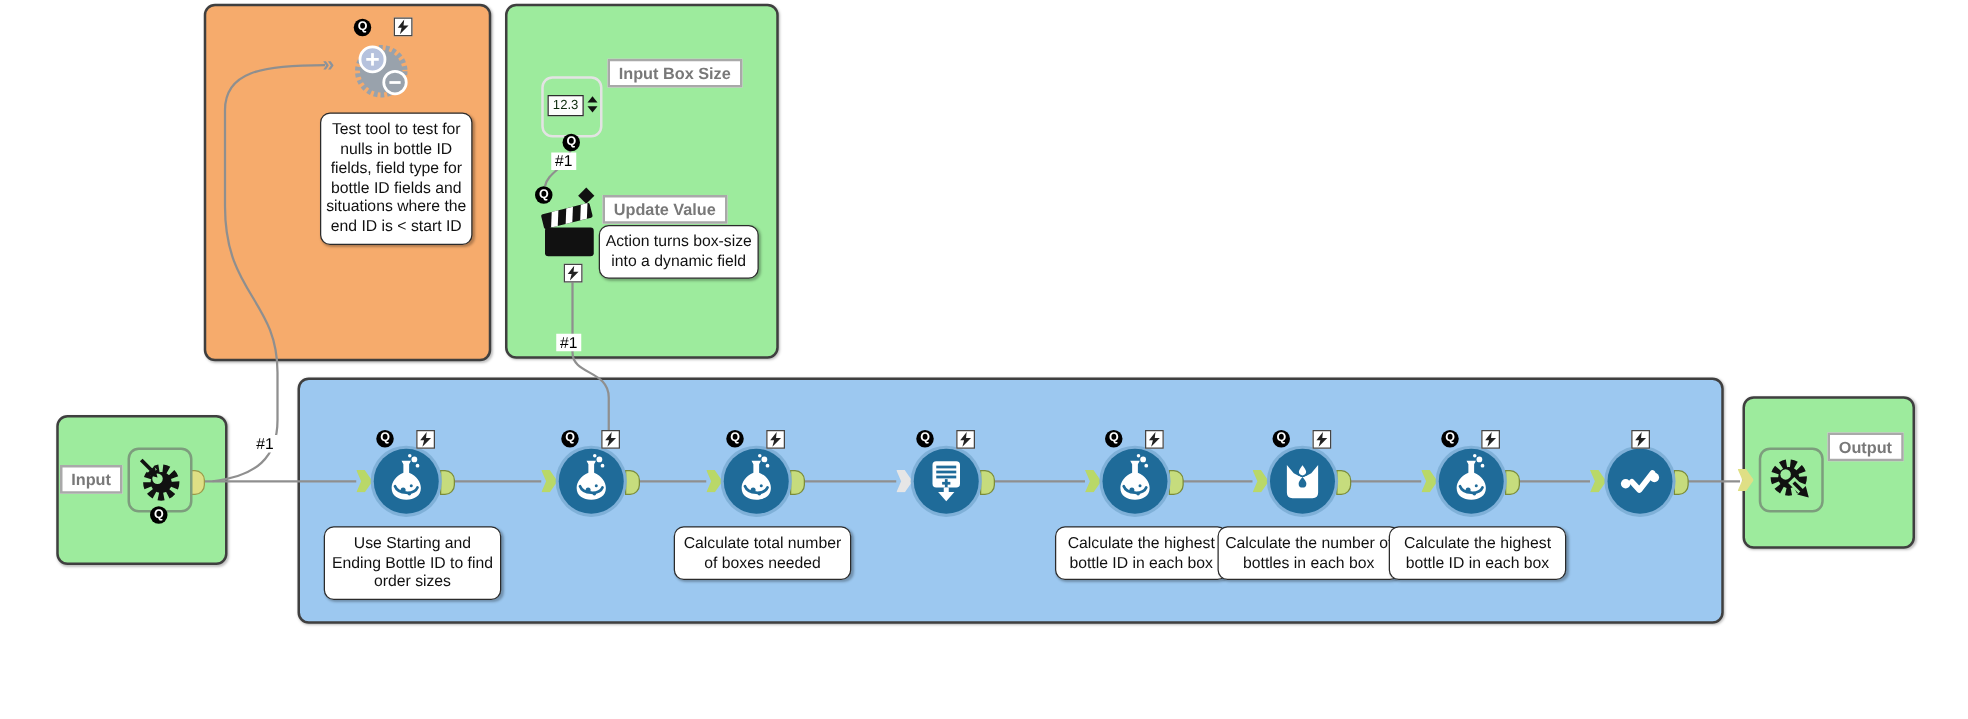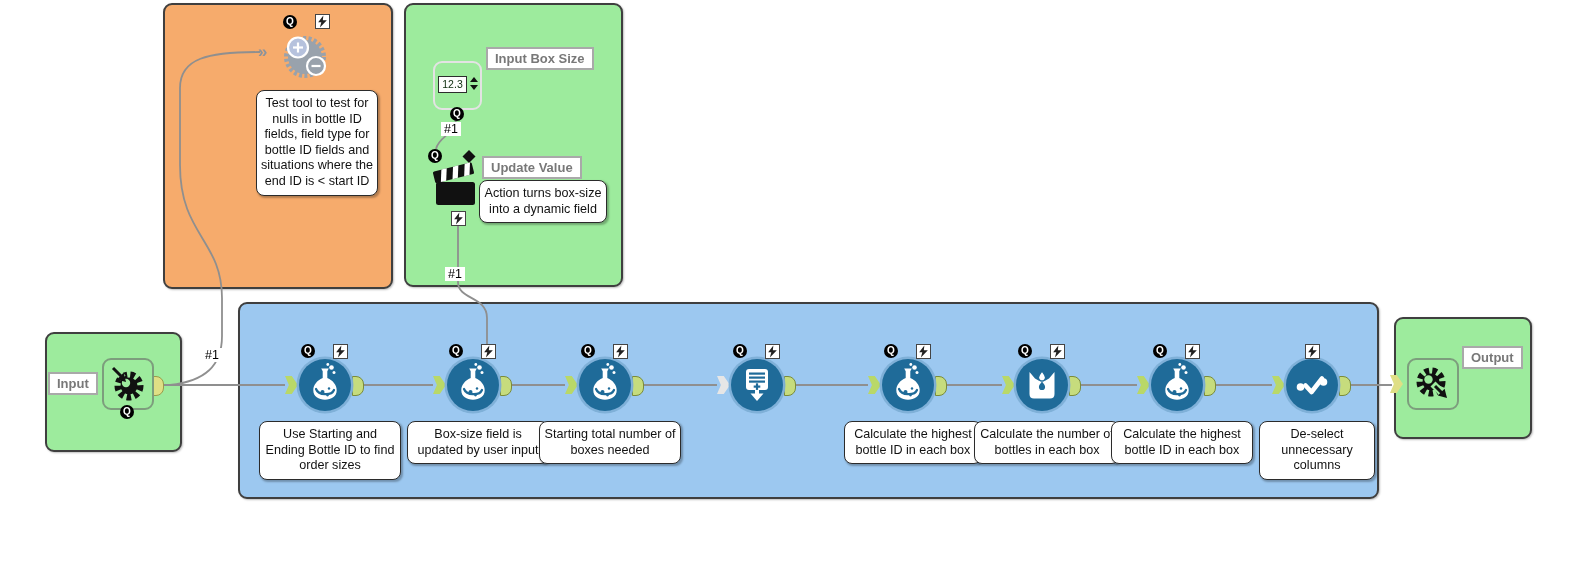--- a/index.html
+++ b/index.html
@@ -219,36 +219,35 @@
         <use href="#i-bolt"></use>
       </svg>
     </div>
   <div class="in-anchor" style="left:433px;top:376px;"></div>
   <div class="tool-circle" style="left:447px;top:359px;">
       <svg>
         <use href="#i-flask"></use>
       </svg>
     </div>
   <div class="out-anchor" style="left:500px;top:376px;"></div>
-  <div class="comment" style="left:407px;top:421px;width:132px;">Box-size field is updated by user input</div>
 
   <div class="qbadge" style="left:581px;top:344px;">Q</div>
   <div class="lbadge" style="left:613px;top:344px;">
       <svg>
         <use href="#i-bolt"></use>
       </svg>
     </div>
   <div class="in-anchor" style="left:565px;top:376px;"></div>
   <div class="tool-circle" style="left:579px;top:359px;">
       <svg>
         <use href="#i-flask"></use>
       </svg>
     </div>
   <div class="out-anchor" style="left:632px;top:376px;"></div>
-  <div class="comment" style="left:539px;top:421px;width:132px;">Starting total number of boxes needed</div>
+  <div class="comment" style="left:539px;top:421px;width:132px;">Calculate total number of boxes needed</div>
 
   <div class="qbadge" style="left:733px;top:344px;">Q</div>
   <div class="lbadge" style="left:765px;top:344px;">
       <svg>
         <use href="#i-bolt"></use>
       </svg>
     </div>
   <div class="in-anchor gray" style="left:717px;top:376px;"></div>
   <div class="tool-circle" style="left:731px;top:359px;">
       <svg>
@@ -307,15 +306,14 @@
         <use href="#i-bolt"></use>
       </svg>
     </div>
   <div class="in-anchor" style="left:1272px;top:376px;"></div>
   <div class="tool-circle" style="left:1286px;top:359px;">
       <svg>
         <use href="#i-select"></use>
       </svg>
     </div>
   <div class="out-anchor" style="left:1339px;top:376px;"></div>
-  <div class="comment" style="left:1259px;top:421px;width:106px;">De-select unnecessary columns</div>
 
 </div>
 
 </body></html>

